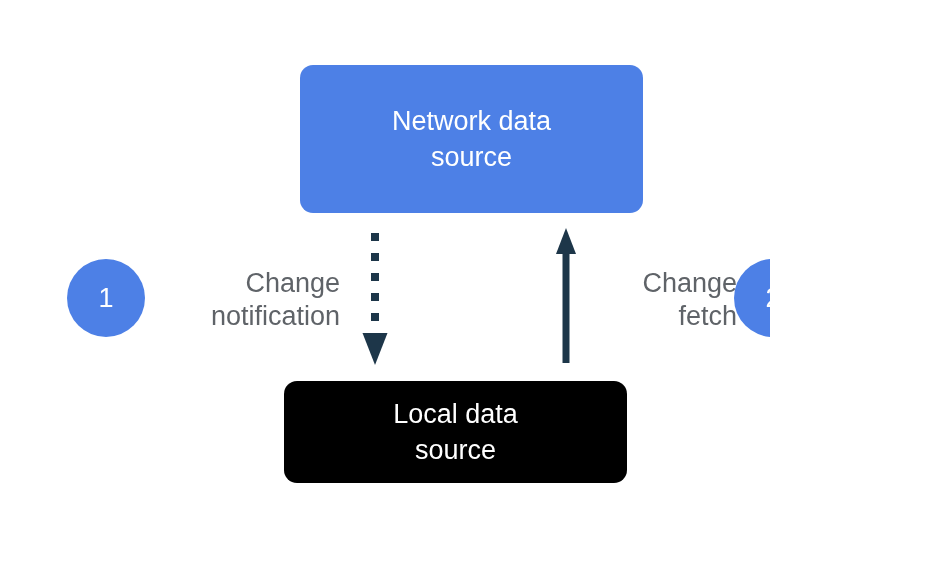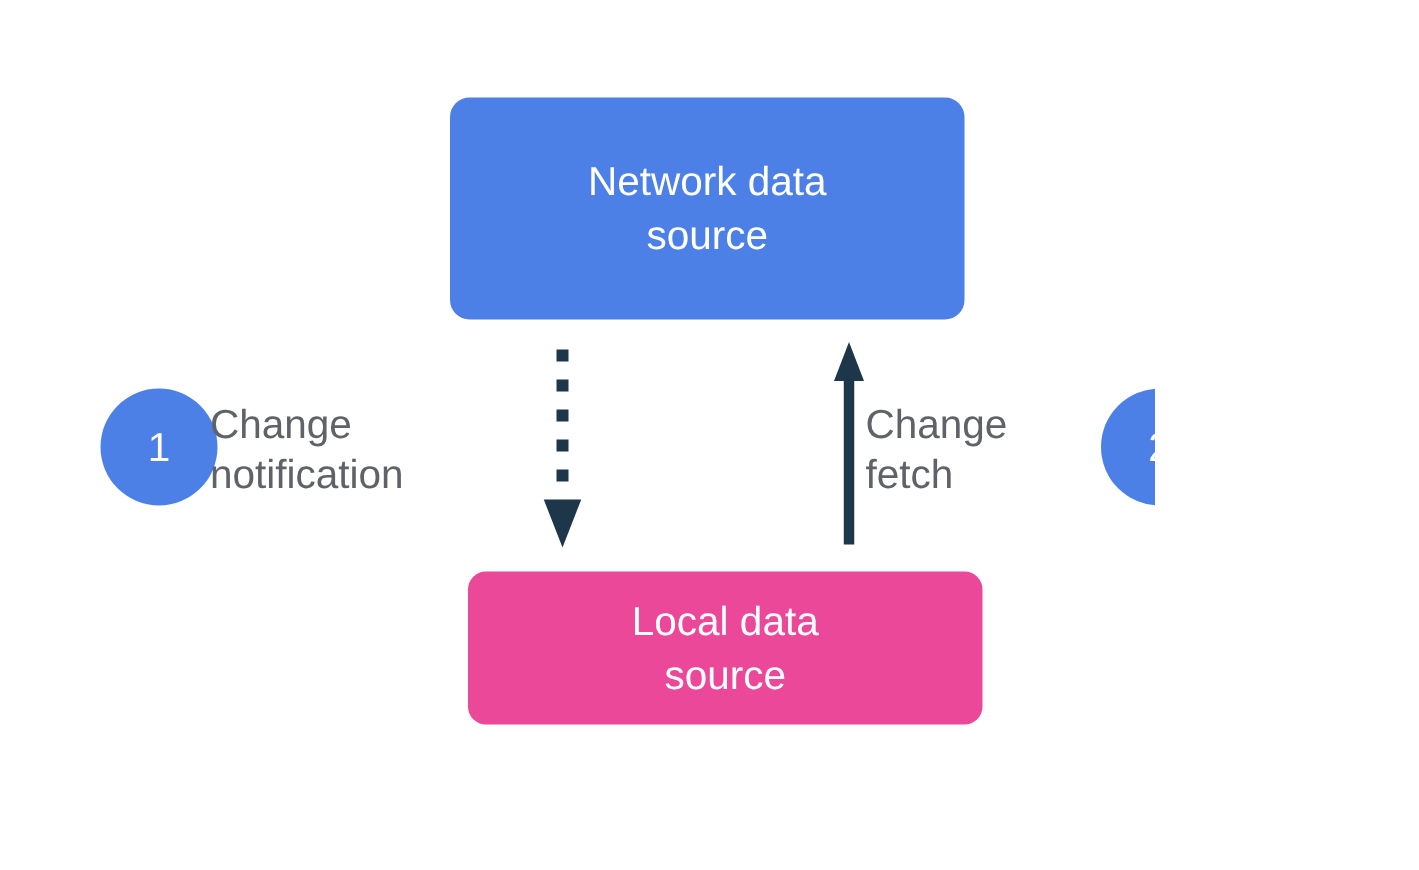--- a/index.html
+++ b/index.html
@@ -31,26 +31,25 @@
     text-align: center;
   }
   .node-network {
     left: 300px;
     top: 65px;
     width: 343px;
     height: 148px;
     background: #4d80e6;
   }
   .node-local {
-    left: 312px;
+    left: 284px;
     top: 381px;
     width: 343px;
     height: 102px;
-    background: #ec4899;
-    border-radius: 12px;
+    background: #000000;
   }
   .arrow {
     position: absolute;
     display: block;
   }
   .arrow-dotted {
     left: 355px;
     top: 230px;
   }
   .arrow-solid {
@@ -70,21 +69,21 @@
     justify-content: center;
   }
   .badge-1 { left: 67px;  top: 259px; }
   .badge-2 { left: 734px; top: 259px; }
   .side-label {
     position: absolute;
     top: 267px;
     color: #5f6368;
     font-size: 27px;
     line-height: 33px;
-    text-align: left;
+    text-align: right;
     white-space: pre-line;
   }
   .side-label-left  { left: 140px; width: 200px; }
   .side-label-right { left: 577px; width: 160px; }
 </style>
 </head>
 <body>
 
 <div class="canvas">
 

